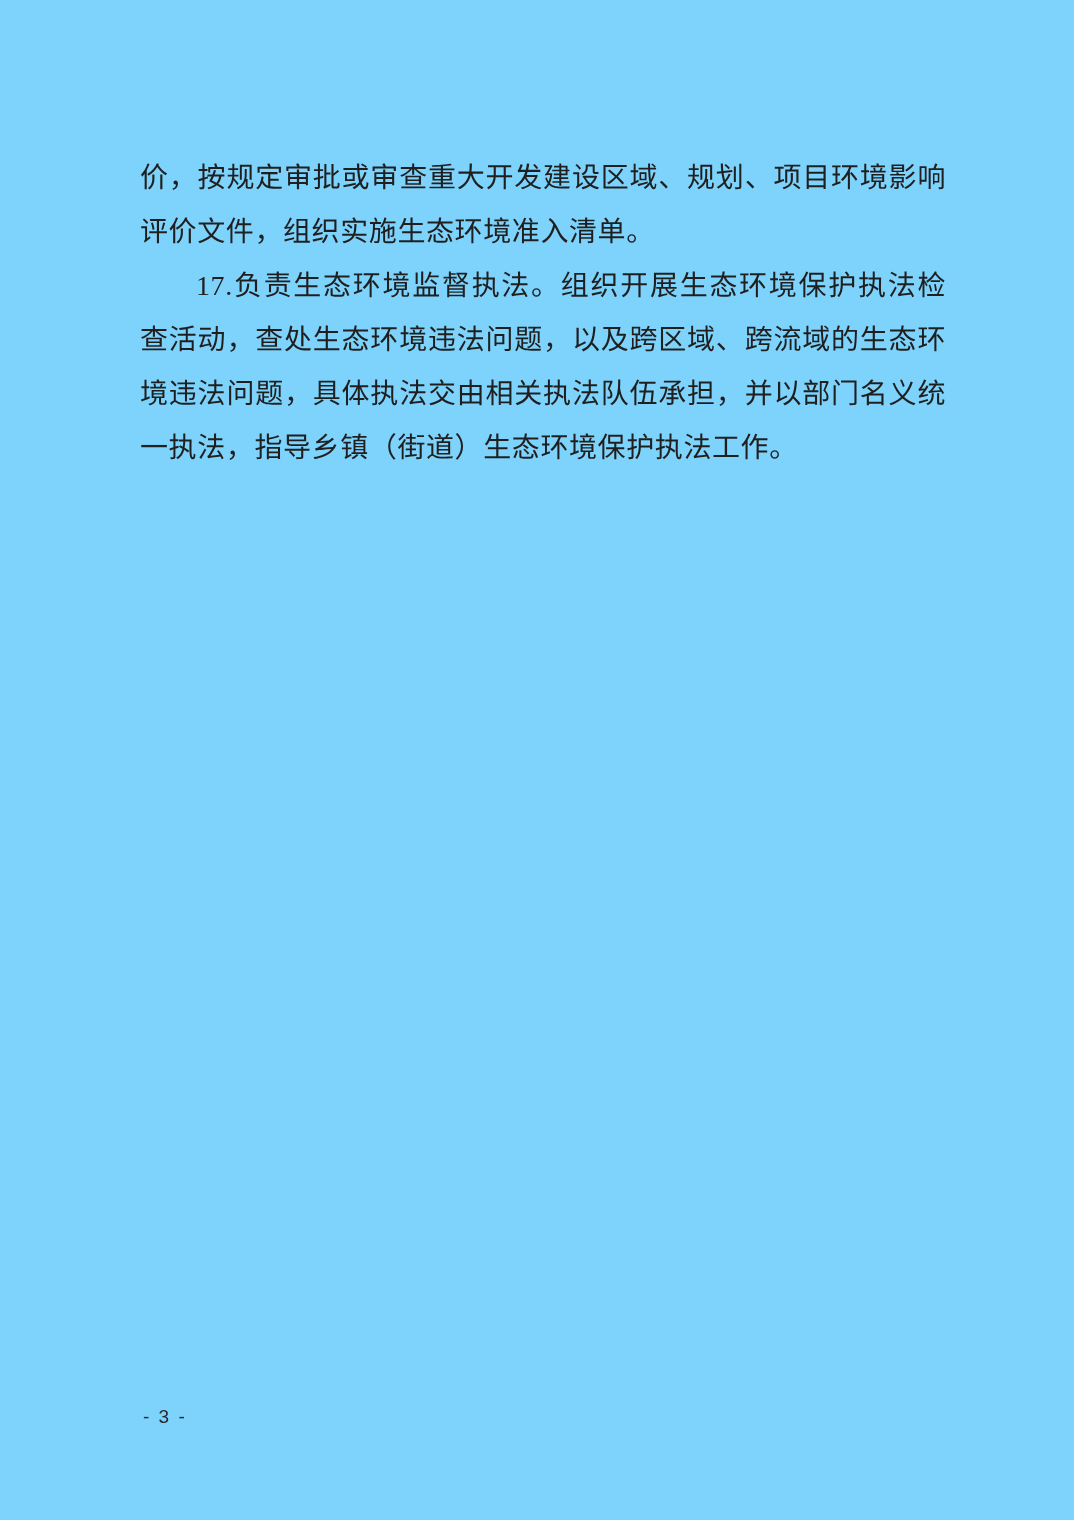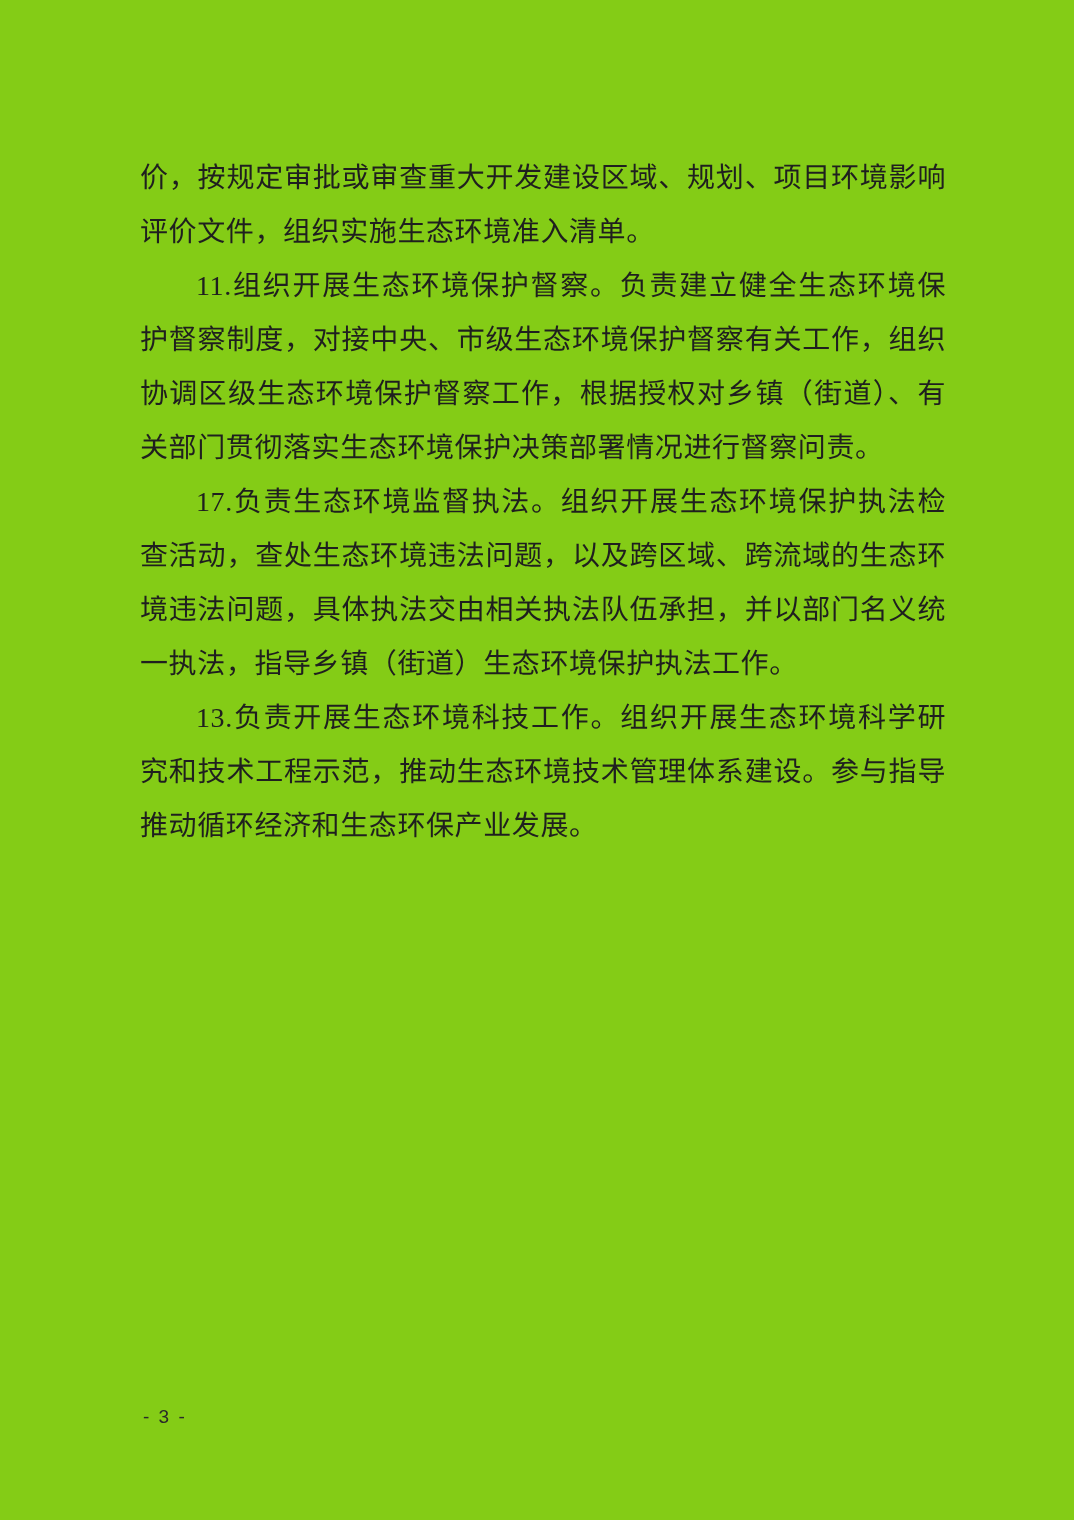--- a/index.html
+++ b/index.html
@@ -10,21 +10,21 @@
   body {
     width: 1074px;
     height: 1520px;
     position: relative;
     overflow: hidden;
     font-family: "Liberation Serif", "DejaVu Serif", serif;
   }
   .page {
     position: absolute;
     inset: 0;
-    background: #84cc16;
+    background: #7dd3fc;
   }
   .doc-content {
     position: absolute;
     left: 140px;
     top: 151px;
     width: 806px;
   }
   .doc-content p {
     margin: 0;
     padding: 0;
@@ -50,18 +50,16 @@
     font-family: "Liberation Sans", "DejaVu Sans", sans-serif;
   }
 </style>
 </head>
 <body>
 
 <div class="page">
   <div class="doc-content">
 
   <p class="">价，按规定审批或审查重大开发建设区域、规划、项目环境影响评价文件，组织实施生态环境准入清单。</p>
-      <p class="indent">11.组织开展生态环境保护督察。负责建立健全生态环境保护督察制度，对接中央、市级生态环境保护督察有关工作，组织协调区级生态环境保护督察工作，根据授权对乡镇（街道）、有关部门贯彻落实生态环境保护决策部署情况进行督察问责。</p>
       <p class="indent">17.负责生态环境监督执法。组织开展生态环境保护执法检查活动，查处生态环境违法问题，以及跨区域、跨流域的生态环境违法问题，具体执法交由相关执法队伍承担，并以部门名义统一执法，指导乡镇（街道）生态环境保护执法工作。</p>
-      <p class="indent">13.负责开展生态环境科技工作。组织开展生态环境科学研究和技术工程示范，推动生态环境技术管理体系建设。参与指导推动循环经济和生态环保产业发展。</p>
     </div>
   <div class="page-footer">- 3 -</div>
 </div>
 
 </body></html>

